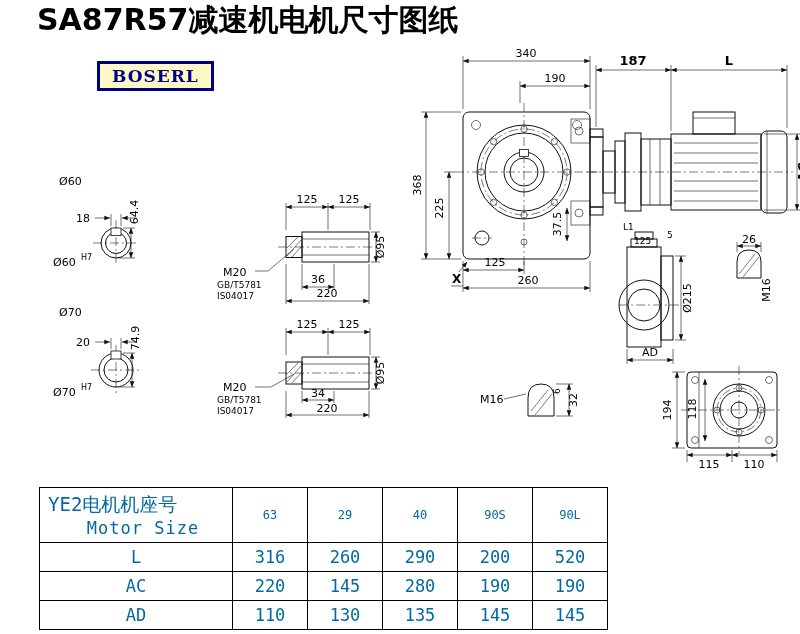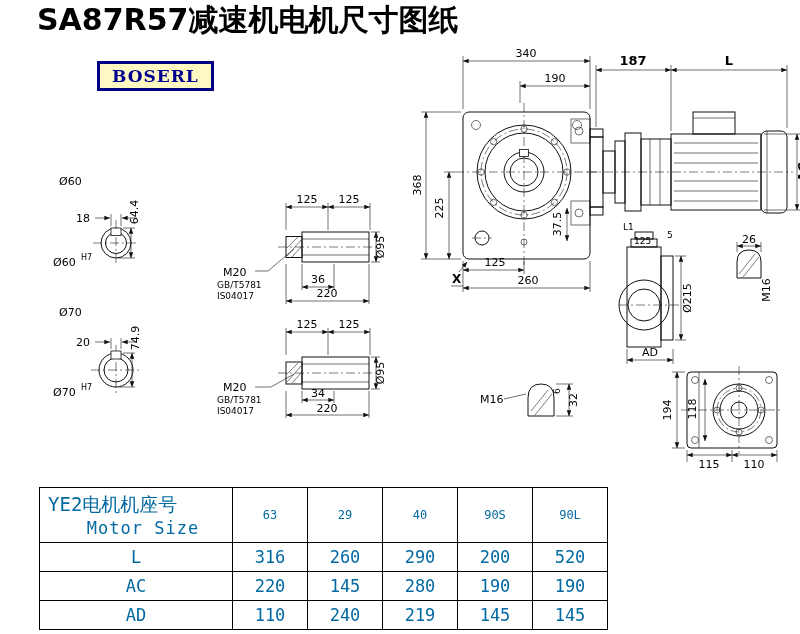--- a/index.html
+++ b/index.html
@@ -350,21 +350,21 @@
       <th>AC</th>
       <td>220</td>
       <td>145</td>
       <td>280</td>
       <td>190</td>
       <td>190</td>
     </tr>
     <tr class="row-data">
       <th>AD</th>
       <td>110</td>
-      <td>240</td>
-      <td>219</td>
+      <td>130</td>
+      <td>135</td>
       <td>145</td>
       <td>145</td>
     </tr>
   </tbody>
     </table>
 
 </div>
 
 </body></html>

